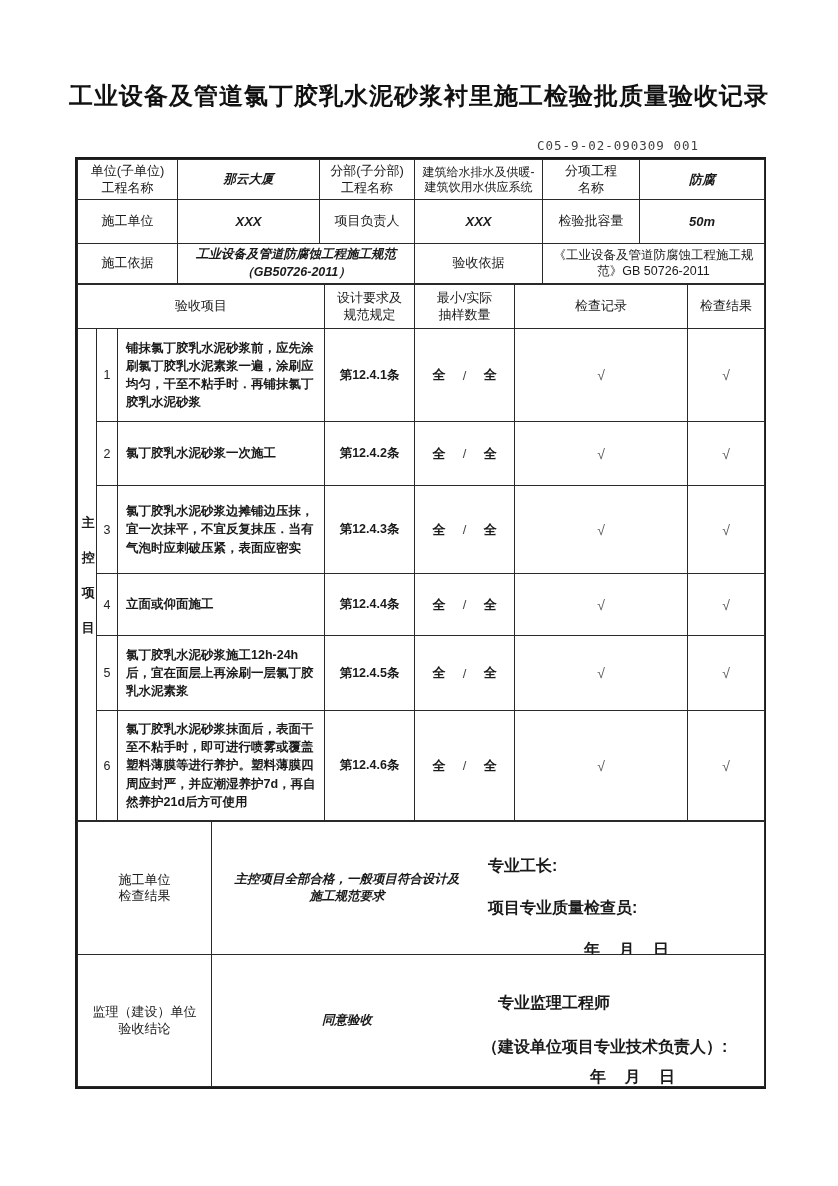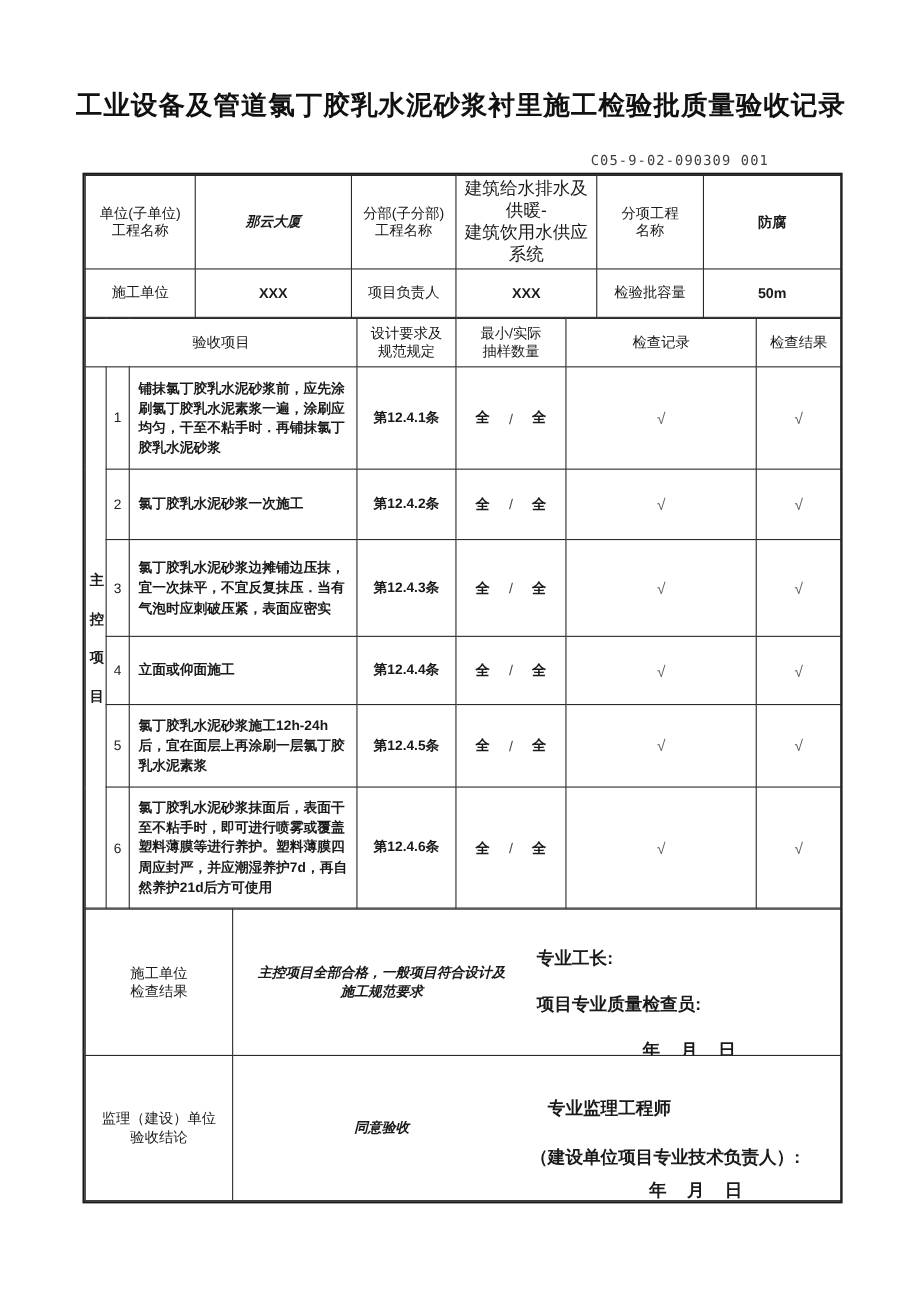--- a/index.html
+++ b/index.html
@@ -24,21 +24,21 @@
     position:absolute; top:157px; left:75px; width:691px;
     border:2px solid #1a1a1a;
   }
   table { border-collapse:collapse; table-layout:fixed; width:687px; }
   td {
     border:1px solid #2a2a2a; text-align:center; vertical-align:middle;
     font-size:13px; padding:2px 3px; overflow:hidden;
   }
   .prewrap { white-space:pre-line; }
   .lbl  { font-weight:400; line-height:1.25; }
-  .val  { font-weight:700; }
+  .val  { font-weight:700;font-style:italic; }
   .kai  { font-style:italic; font-weight:700; font-size:12.5px; line-height:1.4; }
   .desc {
     text-align:left; font-weight:700; font-size:12.5px; line-height:1.45;
     padding:4px 6px 4px 8px;
   }
   .spec { font-weight:700; font-size:12.5px; }
   .qty-cell { padding:0; }
   .qty { display:flex; justify-content:space-evenly; align-items:center; font-weight:700; }
   .qty .sep { font-weight:400; color:#444; }
   .check { color:#5a5a5a; font-size:14px; font-weight:400; }
@@ -79,33 +79,41 @@
         <col style="width:97px">
         <col style="width:125px">
     </colgroup>
     <tbody>
         <tr style="height:40px">
       <td class="lbl prewrap">单位(子单位)
 工程名称</td>
       <td class="kai">那云大厦</td>
       <td class="lbl prewrap">分部(子分部)
 工程名称</td>
-      <td class="lbl prewrap" style="font-size:16px">建筑给水排水及供暖-
+      <td class="lbl prewrap" style="font-size:12px">建筑给水排水及供暖-
 建筑饮用水供应系统</td>
       <td class="lbl prewrap">分项工程
 名称</td>
       <td class="val">防腐</td>
     </tr>
     <tr style="height:44px">
       <td class="lbl">施工单位</td>
       <td class="val">XXX</td>
       <td class="lbl">项目负责人</td>
       <td class="val">XXX</td>
       <td class="lbl">检验批容量</td>
       <td class="val">50m</td>
+    </tr>
+    <tr style="height:40px">
+      <td class="lbl">施工依据</td>
+      <td class="kai prewrap" colspan="2">工业设备及管道防腐蚀工程施工规范
+（GB50726-2011）</td>
+      <td class="lbl">验收依据</td>
+      <td class="lbl prewrap" colspan="2" style="font-size:12.5px">《工业设备及管道防腐蚀工程施工规
+范》GB 50726-2011</td>
     </tr>
   </tbody>
     </table>
 
   <table>
     <colgroup>
       <col style="width:19px">
         <col style="width:21px">
         <col style="width:207px">
       <col style="width:90px">

